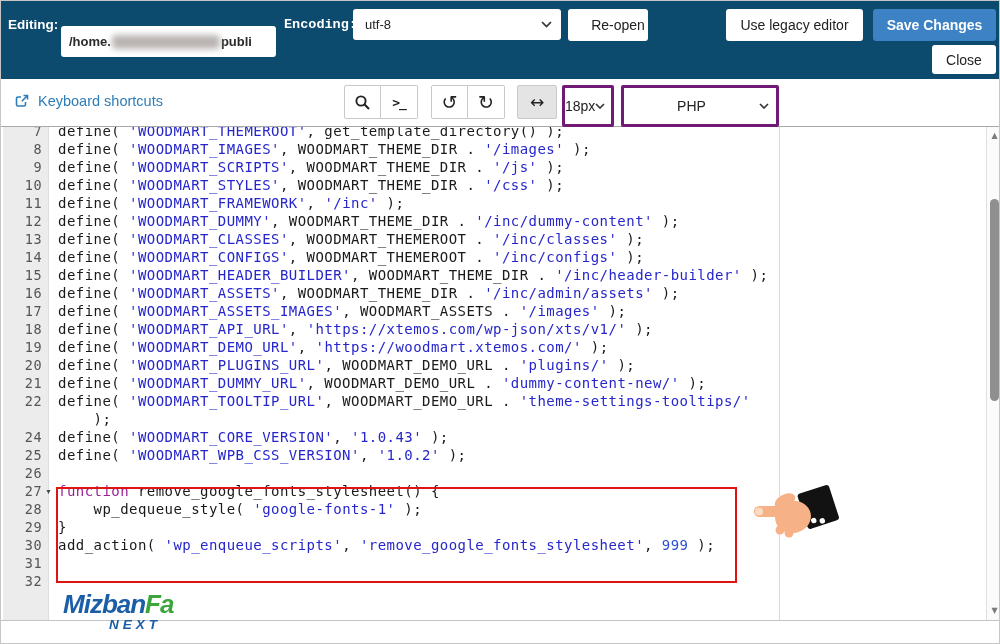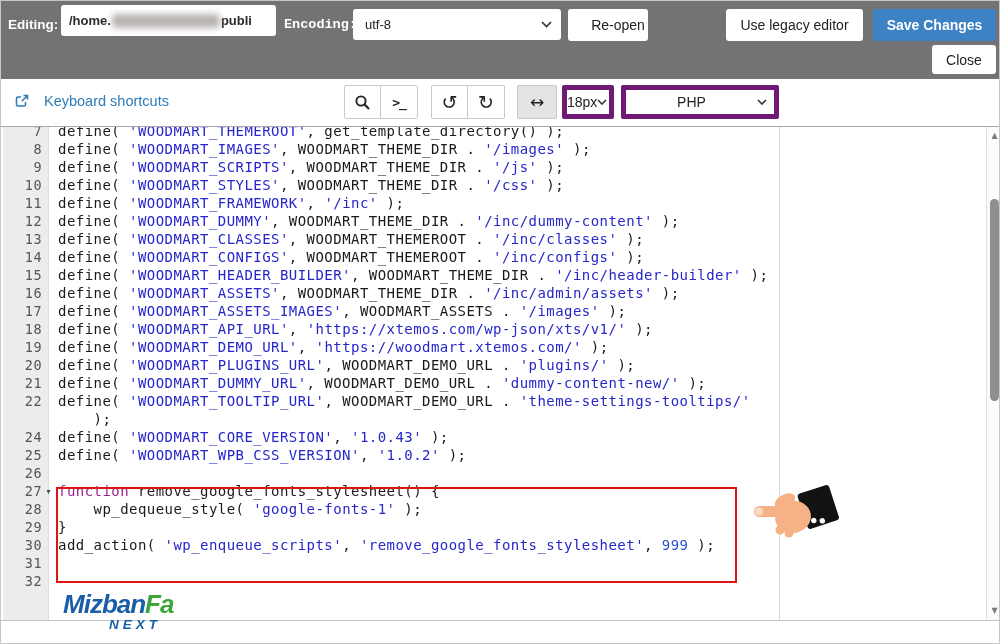--- a/index.html
+++ b/index.html
@@ -2,49 +2,49 @@
 <html><head>
 <meta charset="utf-8">
 <style>
   * { margin:0; padding:0; box-sizing:border-box; }
   html,body { background:#fff; }
   body { font-family:"Liberation Sans", sans-serif; }
   .screen { position:relative; width:1000px; height:644px; background:#fff;
             border:1px solid #c6c6c6; overflow:hidden; }
 
   
-  .topbar { position:absolute; left:0; top:0; width:1000px; height:78px; background:#737373; }
+  .topbar { position:absolute; left:0; top:0; width:1000px; height:78px; background:#0c4a6e; }
   .tb-label { position:absolute; color:#fff; font-weight:bold; font-size:13.5px; top:16px; }
-  .path-input { position:absolute; left:60px; top:4px; width:215px; height:31px; background:#fff;
+  .path-input { position:absolute; left:60px; top:25px; width:215px; height:31px; background:#fff;
                 border-radius:3px; display:flex; align-items:center; padding:0 8px;
                 font-size:13px; font-weight:bold; color:#2b2b2b; overflow:hidden; white-space:nowrap; }
   .redacted { display:inline-block; width:108px; height:14px; margin:0 1px; border-radius:4px;
               background:#b9b4b2; filter:blur(3px); flex:0 0 auto; }
   .select-box { position:absolute; background:#fff; border-radius:3px; height:31px;
                 display:flex; align-items:center; font-size:13px; color:#222; }
   .select-box .val { flex:1; padding-left:12px; }
   .chev { margin-right:9px; flex:0 0 auto; }
   .tb-btn { position:absolute; height:32px; background:#fff; border:none; border-radius:3px;
             font-family:"Liberation Sans",sans-serif; font-size:14px; color:#222; cursor:pointer; }
   .tb-btn.primary { background:#3d82c4; color:#fff; font-weight:bold; }
 
   
   .toolbar { position:absolute; left:0; top:78px; width:1000px; height:48px; background:#fff;
              border-bottom:1px solid #a9a9a9; }
   .kbd-link { position:absolute; left:14px; top:14px; color:#2e7cb8; font-size:14.5px;
-              display:flex; align-items:center; gap:15px; text-decoration:none; cursor:pointer; }
+              display:flex; align-items:center; gap:9px; text-decoration:none; cursor:pointer; }
   .icon-btn { position:absolute; top:6px; width:37px; height:34px; background:#fff;
               border:1px solid #c9c9c9; display:flex; align-items:center; justify-content:center;
               cursor:pointer; font-size:18px; color:#222; border-radius:2px; }
   .icon-btn.joined-l { border-radius:2px 0 0 2px; }
   .icon-btn.joined-r { border-radius:0 2px 2px 0; border-left:none; }
   .icon-btn.active { background:#e4e4e4; }
   .arrow-glyph { font-family:"DejaVu Sans",sans-serif; font-size:19px; line-height:1; }
   .term-glyph { font-family:"DejaVu Sans Mono",monospace; font-weight:bold; font-size:13px; letter-spacing:-1px; }
-  .mini-select { position:absolute; top:6px; height:34px; background:#fff; border:5px solid #701a75;
+  .mini-select { position:absolute; top:6px; height:42px; background:#fff; border:3px solid #701a75;
                  border-radius:2px; display:flex; align-items:center; font-size:14px; color:#222; cursor:pointer; }
   .mini-select .val { flex:1; text-align:center; }
   .mini-select .chev { margin-right:7px; }
 
   
   .editor { position:absolute; left:0; top:126px; width:1000px; height:494px; background:#fff;
             border-bottom:1px solid #c4c4c4; overflow:hidden; }
   .gutter-bg { position:absolute; left:2px; top:0; width:46px; height:100%; background:#ececec;
                border-right:1px solid #ddd; }
   .ruler { position:absolute; left:778px; top:0; width:1px; height:100%; background:#d9d9d9; }

